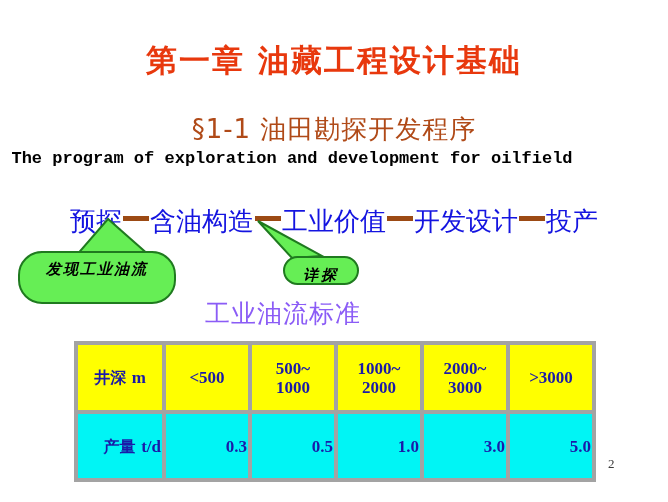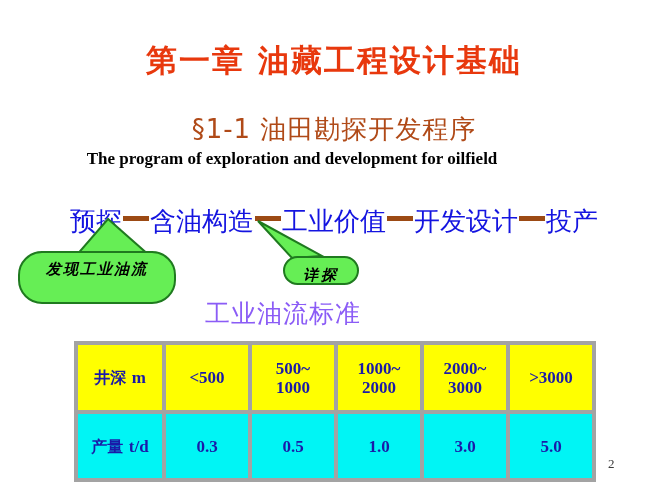--- a/index.html
+++ b/index.html
@@ -44,21 +44,21 @@
     letter-spacing: 1px;
     white-space: nowrap;
   }
 
   .title-en {
     position: absolute;
     left: 0;
     top: 149px;
     width: 584px;
     text-align: center;
-    font-family: Liberation Serif, serif;
+    font-family: Liberation Mono, monospace;
     font-size: 17px;
     font-weight: 700;
     color: #000000;
     white-space: nowrap;
   }
 
   
   .flow {
     position: absolute;
     left: 0;
@@ -149,21 +149,21 @@
     border: 4px solid #a3a3a3;
     text-align: center;
     vertical-align: middle;
     color: #1A1AA8;
     font-weight: 700;
     font-size: 17px;
     line-height: 19px;
     padding: 2px 1px;
   }
   #datatable tr.row-head td { background: #FFFF00; height: 61px; }
-  #datatable tr.row-body td { background: #00F5F5; height: 60px; }
+  #datatable tr.row-body td { background: #00F5F5; height: 60px; text-align: right; }
   #datatable td.label-cell {
     font-family: "DejaVu Sans", "Liberation Sans", sans-serif;
     font-size: 16px;
     font-weight: 700;
   }
   #datatable td.label-cell .unit {
     font-family: "Liberation Serif", "DejaVu Serif", serif;
     font-size: 17px;
   }
   #datatable col.c0 { width: 88px; }

